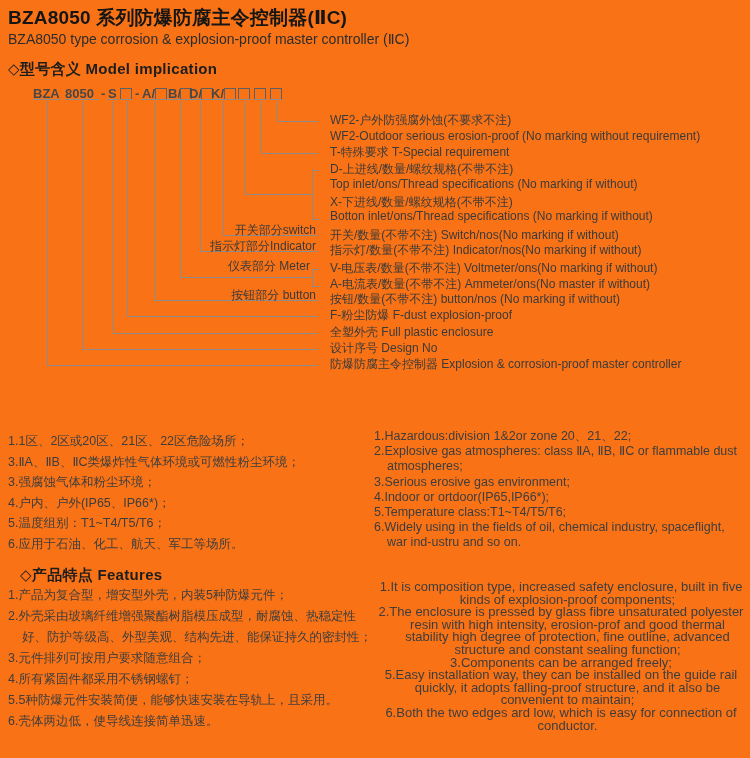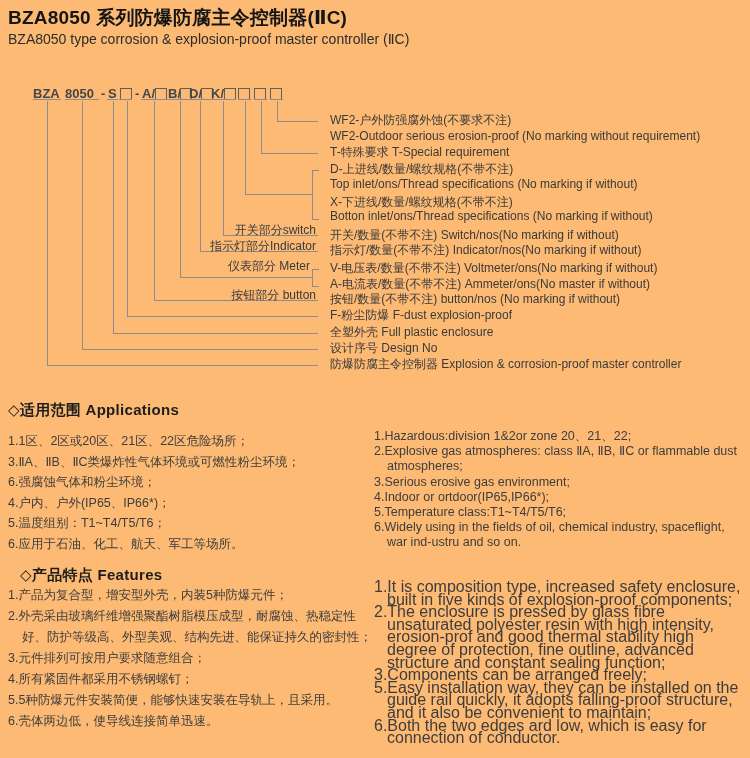--- a/index.html
+++ b/index.html
@@ -1,17 +1,17 @@
 <!DOCTYPE html>
 <html><head>
 <meta charset="utf-8">
 <style>
   html,body{margin:0;padding:0;background:#ffffff;}
   #page{
-    position:relative;width:750px;height:758px;background:#fdba74;overflow:hidden;
+    position:relative;width:750px;height:758px;background:#f97316;overflow:hidden;
     font-family:"Liberation Sans","DejaVu Sans",sans-serif;color:#3d3d3d;
   }
   .abs{position:absolute;}
   #title{left:8px;top:5px;font-size:19px;font-weight:bold;color:#151515;letter-spacing:0.2px;}
   #subtitle{left:8px;top:31px;font-size:14px;color:#2c2c2c;}
   .section-heading{left:8px;font-size:15px;font-weight:bold;color:#1d1d1d;letter-spacing:0.3px;}
   #model-heading{top:60px;}
   #apps-heading{top:401px;}
   #features-heading{top:566px;margin-left:12px;}
   .code-part{position:absolute;top:86px;font-size:13px;font-weight:bold;color:#474747;white-space:nowrap;}
@@ -20,30 +20,31 @@
   .connector{position:absolute;border-left:1.2px solid #8c8c8c;border-bottom:1.2px solid #8c8c8c;}
   .bracket{position:absolute;border-left:1.2px solid #8c8c8c;border-top:1.2px solid #8c8c8c;border-bottom:1.2px solid #8c8c8c;width:6px;}
   .diagram-label{position:absolute;left:330px;font-size:12px;color:#3a3a3a;white-space:nowrap;}
   .inline-label{position:absolute;font-size:12px;color:#3a3a3a;text-align:right;white-space:nowrap;}
   .list{position:absolute;}
   .list .item{padding-left:13px;text-indent:-13px;}
   #apps-zh{left:8px;top:431px;width:362px;font-size:12.5px;line-height:20.6px;}
   #apps-en{left:374px;top:429px;width:372px;font-size:12.5px;line-height:15.2px;}
   #feat-zh{left:8px;top:585px;width:364px;font-size:12.5px;line-height:21px;}
   #feat-zh .item{padding-left:14px;text-indent:-14px;}
-  #feat-en{left:374px;top:581px;width:374px;font-size:16px;line-height:12.6px;}
+  #feat-en{left:374px;top:581px;width:374px;font-size:13px;line-height:12.6px;text-align:center;}
 </style>
 </head>
 <body>
 
 <div id="page">
 
   <div id="title" class="abs">BZA8050 系列防爆防腐主令控制器(ⅡC)</div>
   <div id="subtitle" class="abs">BZA8050 type corrosion &amp; explosion-proof master controller (ⅡC)</div>
 
+  <div id="model-heading" class="abs section-heading">◇型号含义 Model implication</div>
 
   <div id="diagram">
 
     <div class="bracket" style="left:312px;top:170px;height:48px;"></div>
 
     <div class="bracket" style="left:312px;top:269px;height:16px;"></div>
   <div class="code-part" style="left: 33px;">BZA</div>
       <div class="code-part" style="left: 65px;">8050</div>
       <div class="code-part" style="left: 101px;">-</div>
       <div class="code-part" style="left: 108px;">S</div>
@@ -97,25 +98,24 @@
       <div class="diagram-label" style="top: 307px;">F-粉尘防爆 F-dust explosion-proof</div>
       <div class="diagram-label" style="top: 324px;">全塑外壳 Full plastic enclosure</div>
       <div class="diagram-label" style="top: 340px;">设计序号 Design No</div>
       <div class="diagram-label" style="top: 356px;">防爆防腐主令控制器 Explosion &amp; corrosion-proof master controller</div>
       <div class="inline-label" style="left: 220px; top: 222px; width: 96px;">开关部分switch</div>
       <div class="inline-label" style="left: 195px; top: 238px; width: 121px;">指示灯部分Indicator</div>
       <div class="inline-label" style="left: 210px; top: 258px; width: 100px;">仪表部分 Meter</div>
       <div class="inline-label" style="left: 209px; top: 287px; width: 107px;">按钮部分 button</div>
     </div>
 
-  <div id="apps-heading" class="abs section-heading">◇适用范围 Applications</div>
   <div id="apps-zh" class="list">
       <div class="item">1.1区、2区或20区、21区、22区危险场所；</div>
       <div class="item">3.ⅡA、ⅡB、ⅡC类爆炸性气体环境或可燃性粉尘环境；</div>
-      <div class="item">6.强腐蚀气体和粉尘环境；</div>
+      <div class="item">3.强腐蚀气体和粉尘环境；</div>
       <div class="item">4.户内、户外(IP65、IP66*)；</div>
       <div class="item">5.温度组别：T1~T4/T5/T6；</div>
       <div class="item">6.应用于石油、化工、航天、军工等场所。</div>
     </div>
   <div id="apps-en" class="list">
       <div class="item">1.Hazardous:division 1&amp;2or zone 20、21、22;</div>
       <div class="item">2.Explosive gas atmospheres: class ⅡA, ⅡB, ⅡC or flammable dust atmospheres;</div>
       <div class="item">3.Serious erosive gas environment;</div>
       <div class="item">4.Indoor or ortdoor(IP65,IP66*);</div>
       <div class="item">5.Temperature class:T1~T4/T5/T6;</div>

